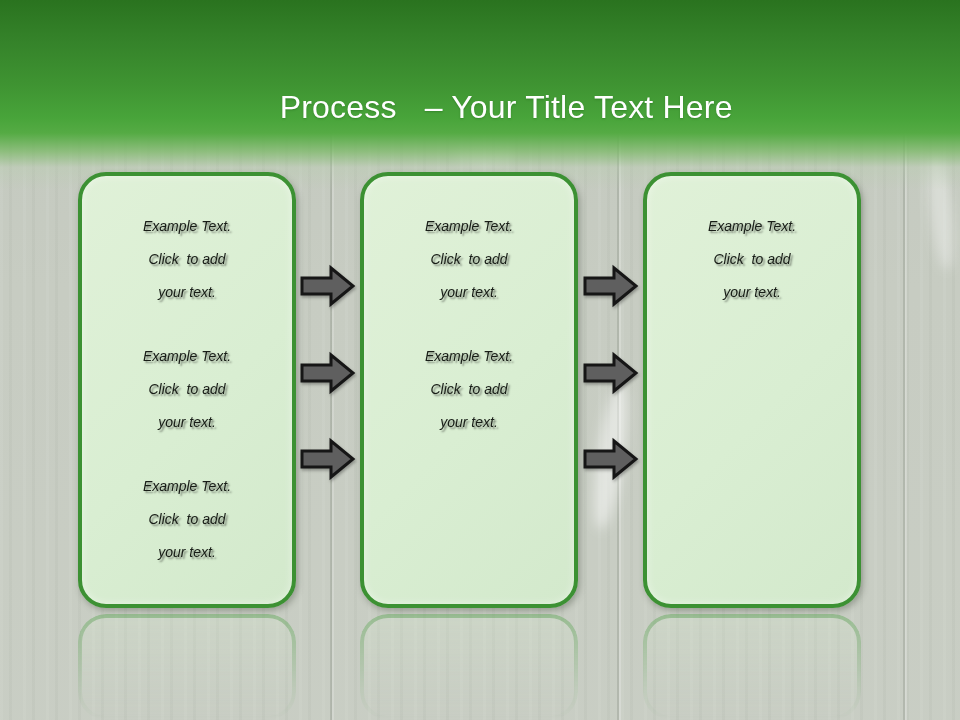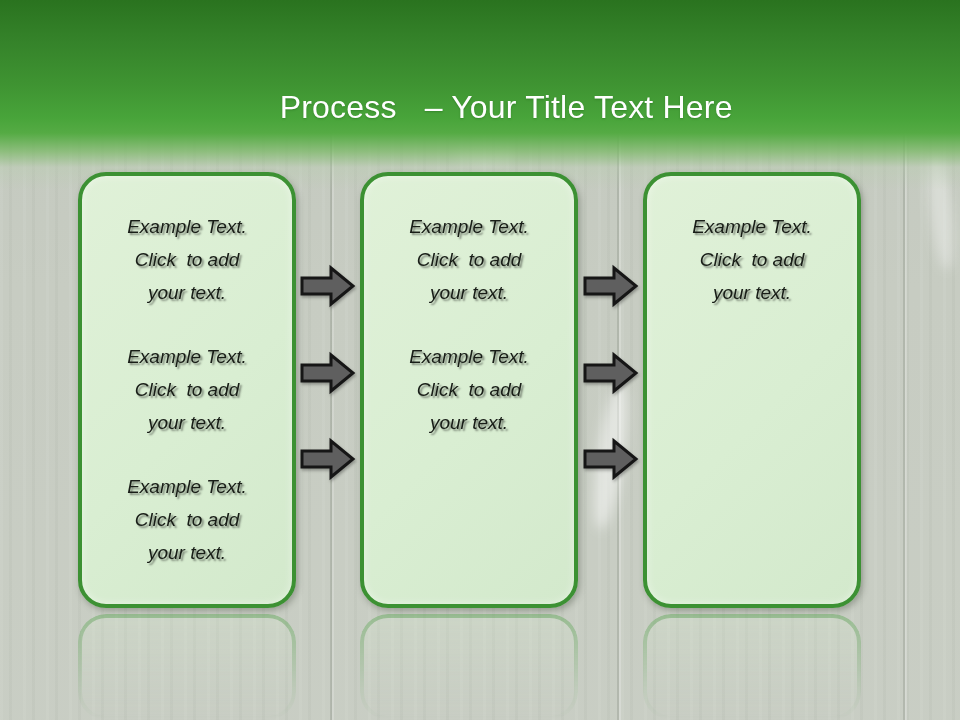--- a/index.html
+++ b/index.html
@@ -33,21 +33,21 @@
   .title .t-bold{font-weight:normal;}
   .title .t-rest{font-weight:normal;margin-left:28px;}
 
   
   .pbox{position:absolute;top:172px;width:218px;height:436px;box-sizing:border-box;
     border:4px solid #3c9133;border-radius:28px;
     background:linear-gradient(135deg,#e0f1d8 0%,#d9eed2 55%,#d3e9cc 100%);
     box-shadow:2px 3px 6px rgba(60,70,55,0.35), inset 0 0 8px rgba(255,255,255,0.45);
     padding:34px 12px 0 12px;}
   .pbox p{margin:0 0 31px 0;text-align:center;font-style:italic;
-    font-size:19px;line-height:33px;color:#181d17;
+    font-size:14px;line-height:33px;color:#181d17;
     text-shadow:2px 2px 2px rgba(0,0,0,0.45);}
   .pbox p span{display:block;white-space:pre-wrap;}
 
   
   .reflection{position:absolute;top:614px;width:218px;height:106px;box-sizing:border-box;
     border:4px solid rgba(60,145,51,0.55);border-radius:28px;
     background:rgba(217,238,210,0.38);
     -webkit-mask-image:linear-gradient(to bottom,rgba(0,0,0,0.65) 0%,rgba(0,0,0,0.15) 70%,rgba(0,0,0,0) 100%);
             mask-image:linear-gradient(to bottom,rgba(0,0,0,0.65) 0%,rgba(0,0,0,0.15) 70%,rgba(0,0,0,0) 100%);}
 

